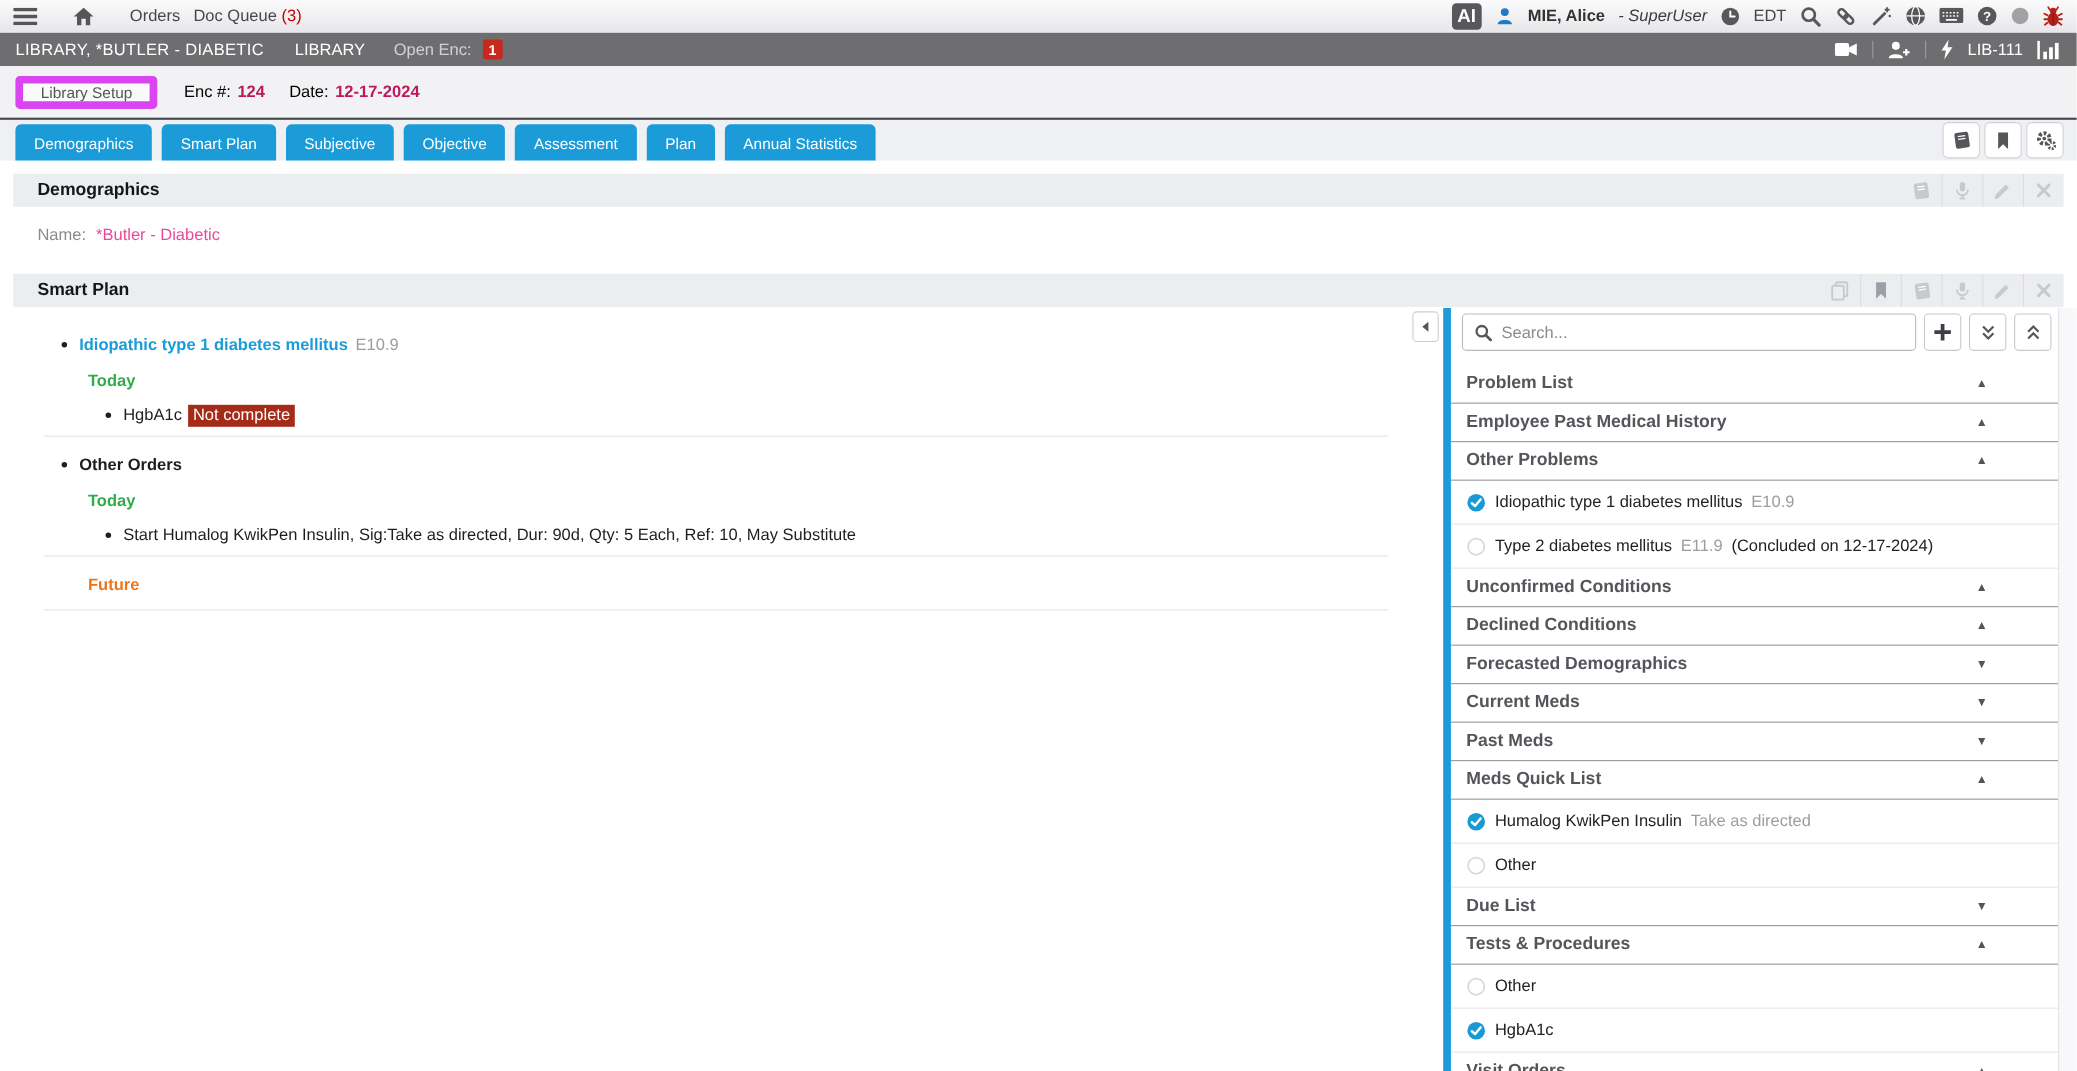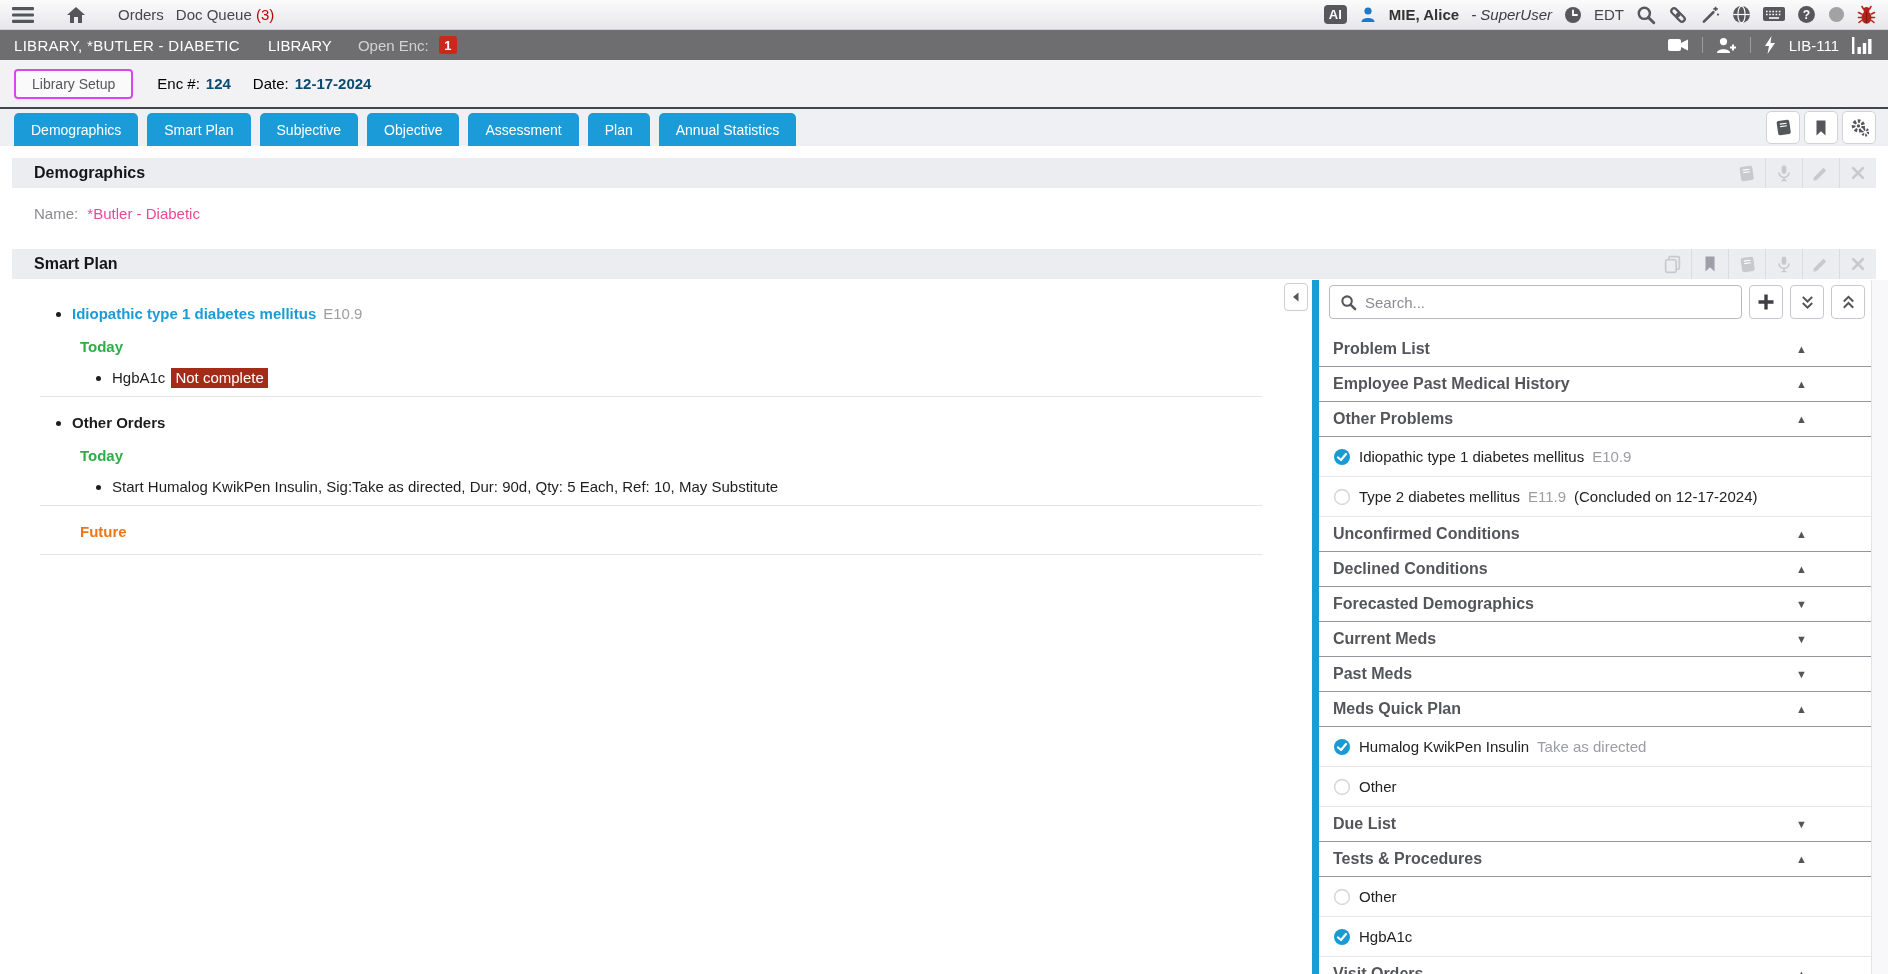--- a/index.html
+++ b/index.html
@@ -12,42 +12,42 @@
     --today-green:#2fad49; --future-orange:#ee7518; --not-complete-bg:#a32b18;
     --check-blue:#189ad3; --band-bg:#ecedf0;
   }
 
   
   .topbar{ height:30px; background:linear-gradient(#fbfbfc,#e7e7ea); border-bottom:1px solid #d2d2d6;
            display:flex; justify-content:space-between; align-items:center; padding:0 12px; font-size:15px; color:#46474b;}
   .tb-left,.tb-right{ display:flex; align-items:center; gap:12px; }
   .tb-left .gap{ width:8px; }
   .icn{ display:inline-flex; align-items:center; justify-content:center; color:#55565a; }
-  .ai-badge{ background:#58585c; color:#fff; font-weight:bold; font-size:13px; border-radius:4px; padding:2px 5px; }
+  .ai-badge{ background:#58585c; color:#fff; font-weight:bold; font-size:17px; border-radius:4px; padding:2px 5px; }
   .tb-user{ color:#333;font-weight:bold; }
   .tb-role{ font-style:italic; color:#3c3d41; }
   .red{ color:var(--alert-red); }
 
   
   .titlebar{ height:30px; background:#6e6e70; color:#fff; display:flex; align-items:center; padding:0 14px; font-size:15px; }
   .ttl-patient{ letter-spacing:.3px; }
   .ttl-context{ margin-left:28px; }
   .ttl-openenc{ margin-left:26px; color:#d2d2d4; }
   .enc-badge{ display:inline-flex; align-items:center; justify-content:center; min-width:18px; height:18px;
               background:var(--badge-red); color:#fff; font-weight:bold; font-size:13px; border-radius:3px; margin-left:10px; padding:0 4px;}
   .ttl-right{ margin-left:auto; display:flex; align-items:center; gap:13px; color:#fff; }
   .vsep{ width:1px; height:16px; background:#9c9c9f; }
   .ttl-loc{ font-size:15px; }
 
   
   .encrow{ height:49px; background:#f2f2f4; border-bottom:2px solid #42464b; display:flex; align-items:center; padding:0 14px; font-size:15px; }
-  .btn-setup{ height:30px; padding:0 16px; background:#fafafb; border:2px solid #d946ef; border-radius:4px;
+  .btn-setup{ height:30px; padding:0 16px; background:#fafafb; border:7px solid #d946ef; border-radius:4px;
               color:#55565a; font-size:14px; display:inline-flex; align-items:center; font-family:inherit; }
   .enc-label{ color:#000000; margin-left:24px; }
-  .enc-val{ color:#0c4a6e; font-weight:bold; margin-left:6px; }
+  .enc-val{ color:#be185d; font-weight:bold; margin-left:6px; }
   .enc-label.date{ margin-left:22px; }
 
   
   .tabrow{ height:37px; background:#eef0f3; display:flex; align-items:flex-end; padding:0 14px; position:relative; }
   .tab{ height:33px; background:var(--accent-blue); color:#fff; font-size:14px; border-radius:5px 5px 0 0;
         display:inline-flex; align-items:center; padding:0 17px; margin-right:9px; white-space:nowrap; }
   .tabrow-tools{ position:absolute; right:12px; top:2px; display:flex; gap:4px; }
   .tool-btn{ width:34px; height:33px; background:#fff; border:1px solid #d2d2d6; border-radius:5px;
              display:flex; align-items:center; justify-content:center; color:#55565a; }
 
@@ -475,21 +475,21 @@
         </div>
         <div class="ph">
           <span class="ph-t">Current Meds</span>
           <span class="tri">▼</span>
         </div>
         <div class="ph">
           <span class="ph-t">Past Meds</span>
           <span class="tri">▼</span>
         </div>
         <div class="ph">
-          <span class="ph-t">Meds Quick Plan</span>
+          <span class="ph-t">Meds Quick List</span>
           <span class="tri">▲</span>
         </div>
         <div class="pi">
           <svg width="18" height="18" viewBox="0 0 18 18">
             <circle cx="9" cy="9" r="8" fill="var(--check-blue)"></circle>
             <path d="M5 9.5 L8 12 L13 6" fill="none" stroke="#fff" stroke-width="2.2" stroke-linecap="round" stroke-linejoin="round"></path>
           </svg>
           <span class="pi-t">Humalog KwikPen Insulin</span>
           <span class="pi-m">Take as directed</span>
         </div>

